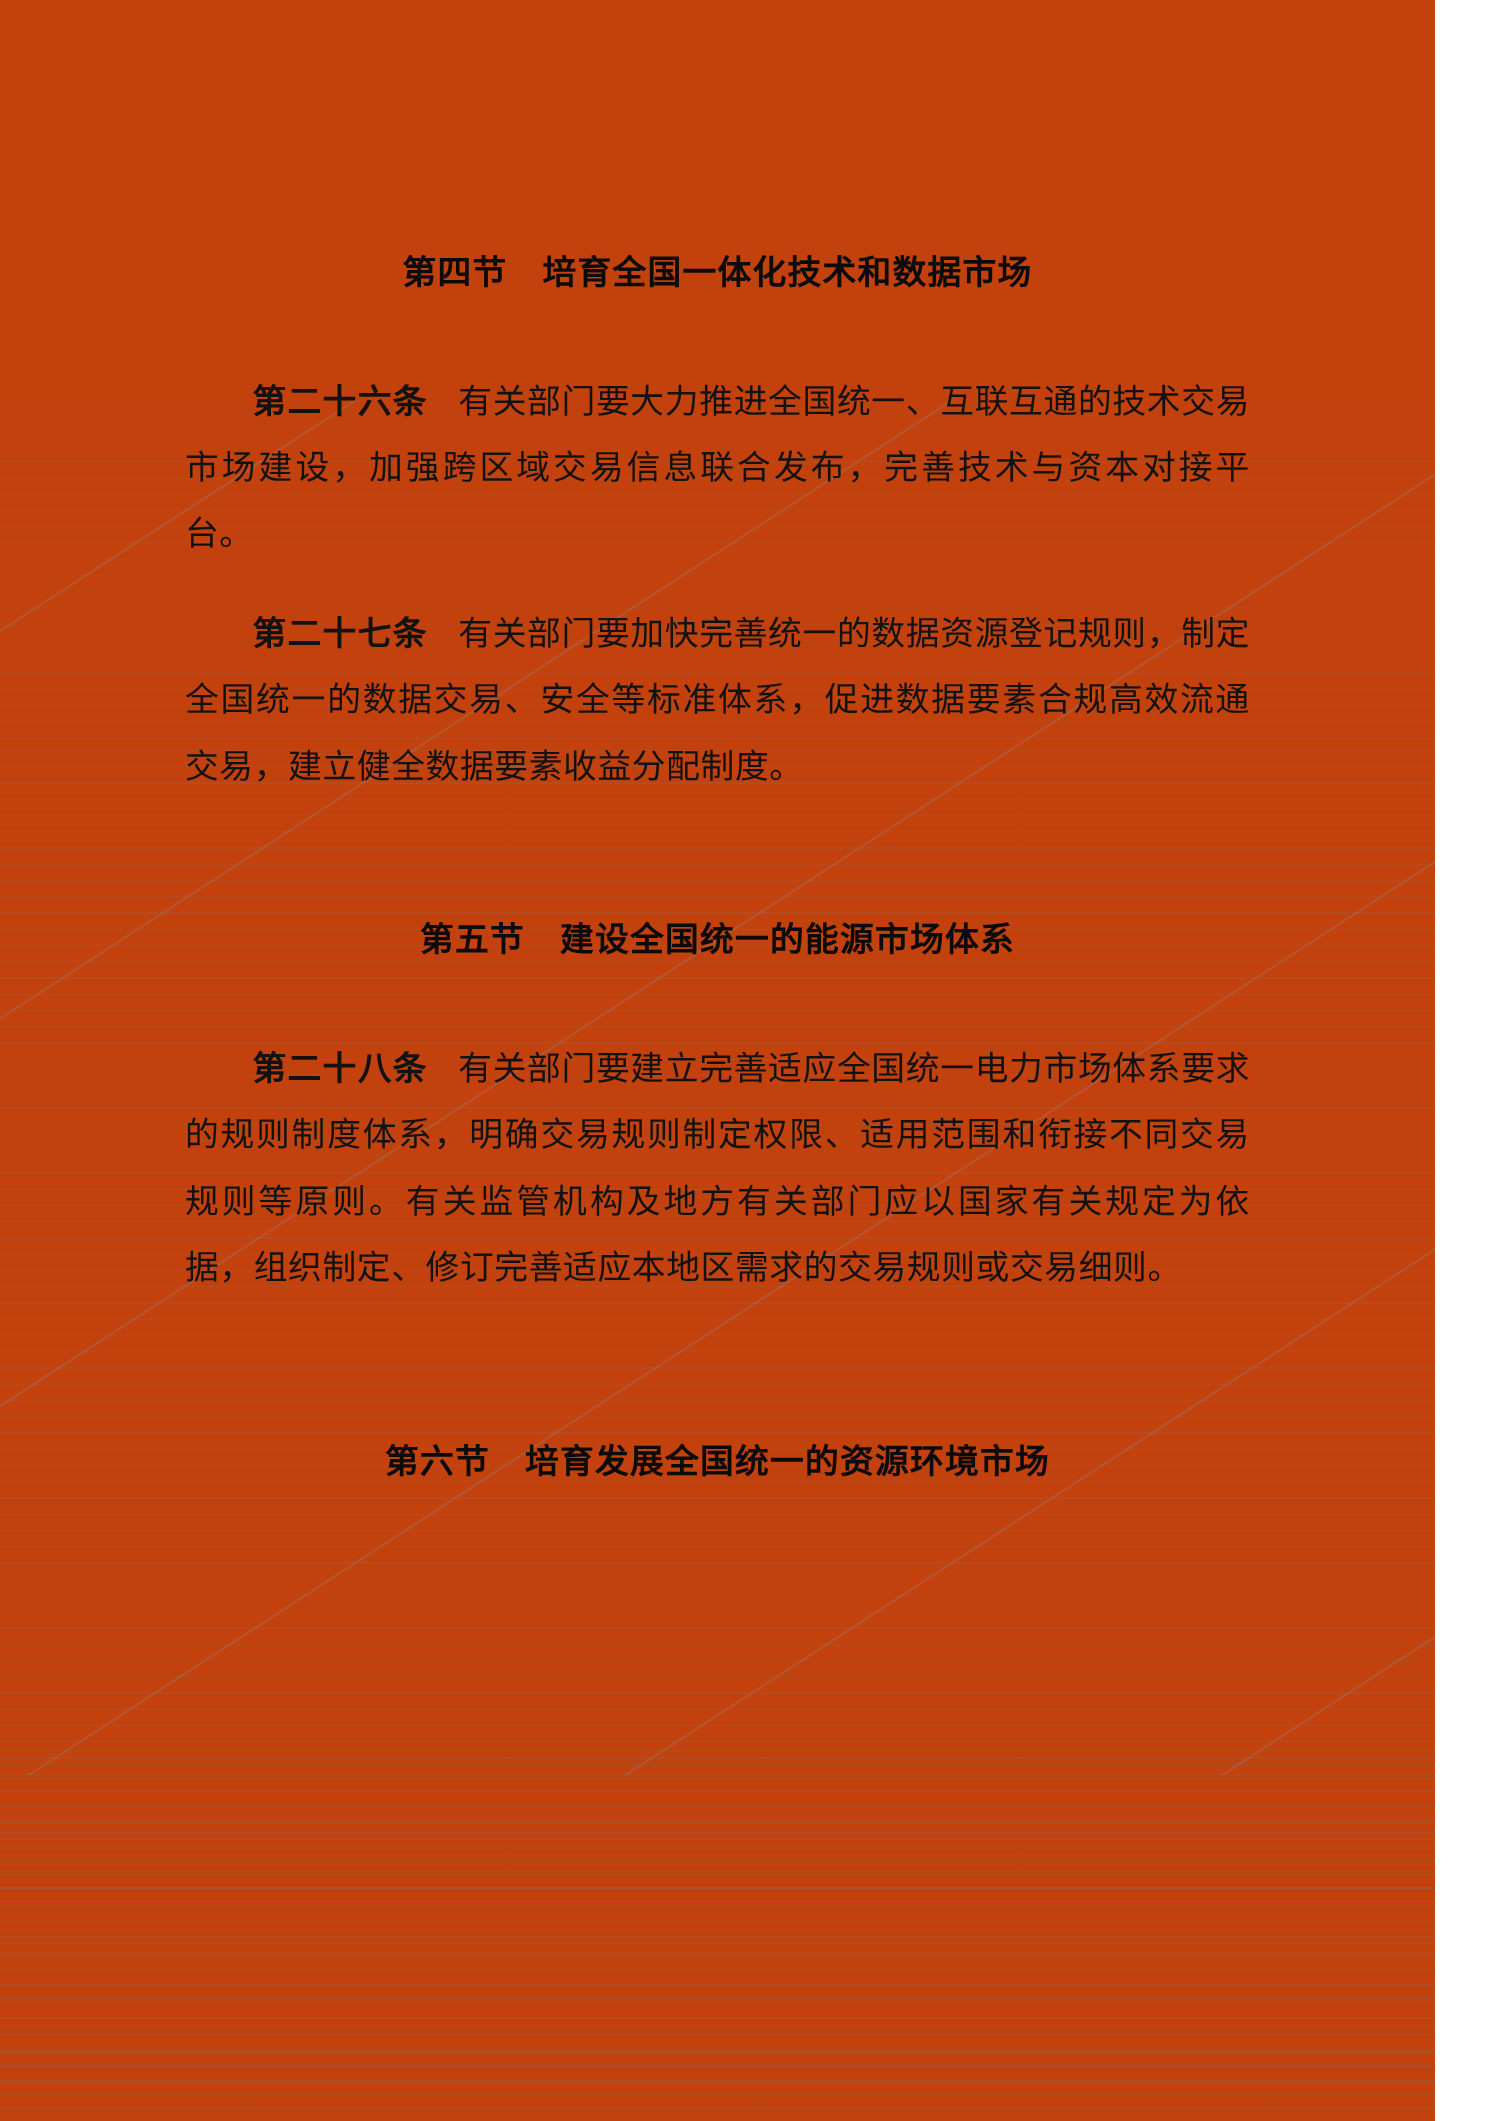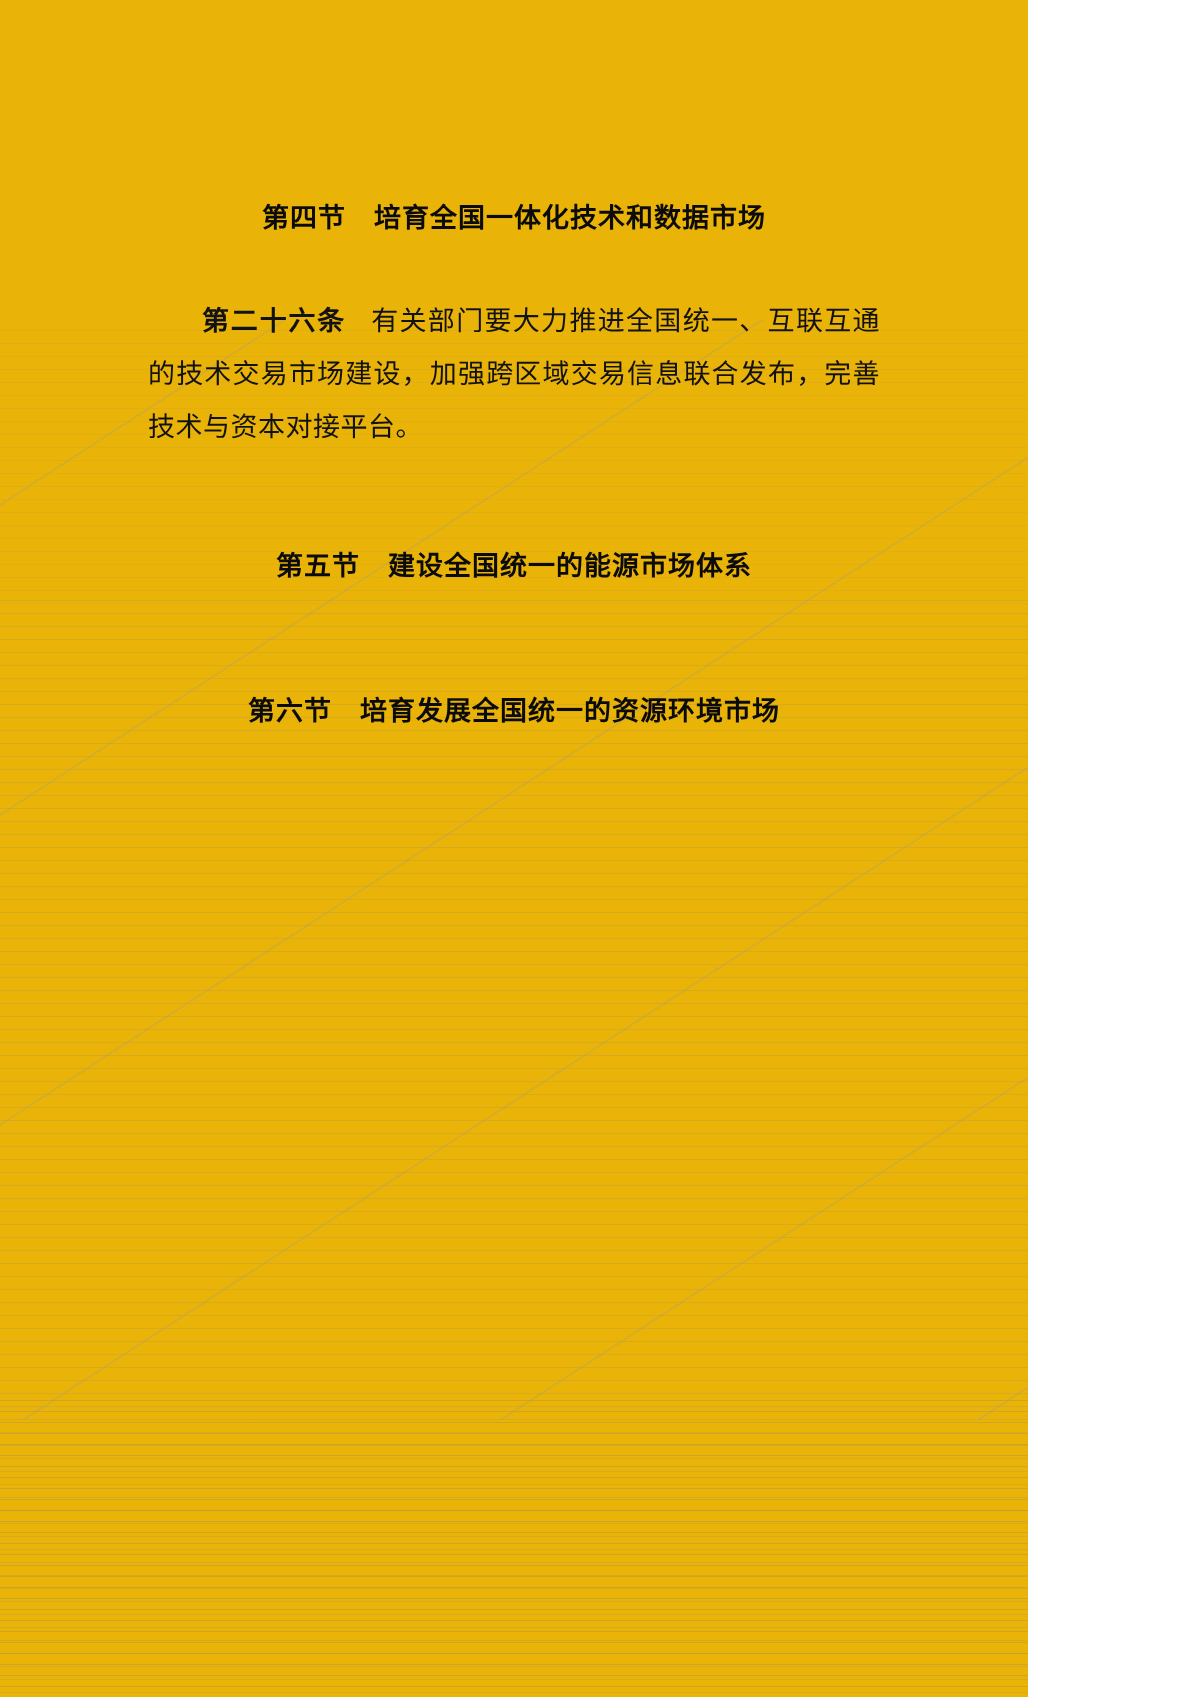--- a/index.html
+++ b/index.html
@@ -7,23 +7,23 @@
     margin: 0;
     padding: 0;
     background: #ffffff;
   }
   body {
     font-family: "Liberation Serif", "DejaVu Serif", serif;
     color: #111111;
   }
   .page {
     position: relative;
-    width: 1028px;
+    width: 1148px;
     height: 1697px;
-    background: #eab308;
+    background: #c2410c;
     overflow: hidden;
   }
 
   
   .texture-lines {
     position: absolute;
     left: 0;
     top: 600px;
     width: 1200px;
     height: 1097px;
@@ -122,21 +122,27 @@
   <div class="texture-bottom"></div>
 
   <div class="content">
 
     <div class="section-heading h-4">第四节　培育全国一体化技术和数据市场</div>
 
     <p class="para p-26">
       <span class="art-no">第二十六条</span><span class="gap"></span><span>有关部门要大力推进全国统一、互联互通的技术交易市场建设，加强跨区域交易信息联合发布，完善技术与资本对接平台。</span>
     </p>
 
+    <p class="para p-27">
+      <span class="art-no">第二十七条</span><span class="gap"></span><span>有关部门要加快完善统一的数据资源登记规则，制定全国统一的数据交易、安全等标准体系，促进数据要素合规高效流通交易，建立健全数据要素收益分配制度。</span>
+    </p>
 
     <div class="section-heading h-5">第五节　建设全国统一的能源市场体系</div>
 
+    <p class="para p-28">
+      <span class="art-no">第二十八条</span><span class="gap"></span><span>有关部门要建立完善适应全国统一电力市场体系要求的规则制度体系，明确交易规则制定权限、适用范围和衔接不同交易规则等原则。有关监管机构及地方有关部门应以国家有关规定为依据，组织制定、修订完善适应本地区需求的交易规则或交易细则。</span>
+    </p>
 
 
     <div class="section-heading h-6">第六节　培育发展全国统一的资源环境市场</div>
 
   </div>
 </div>
 
 </body></html>

